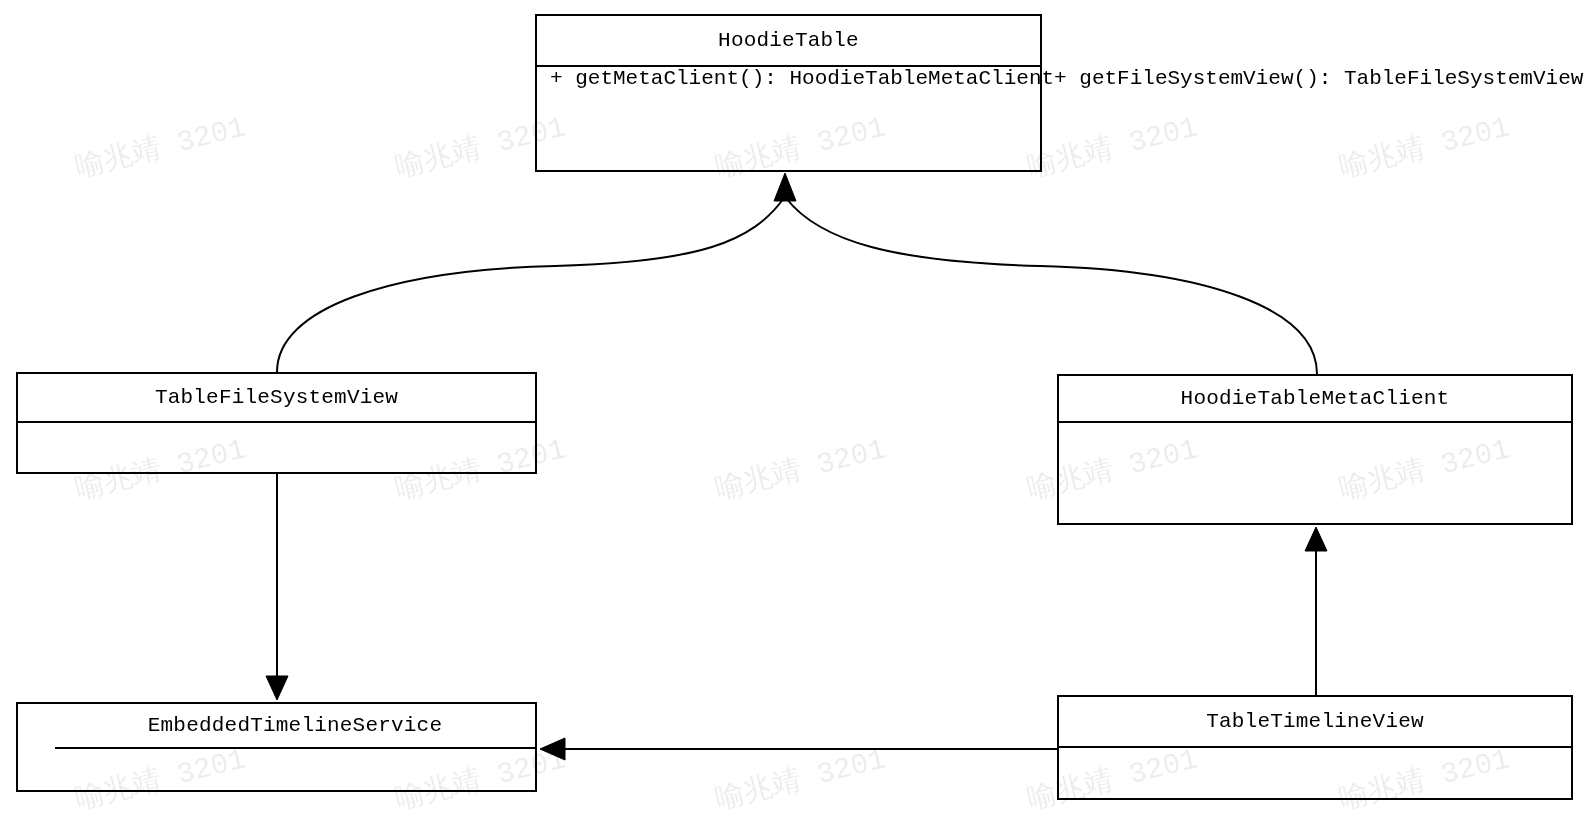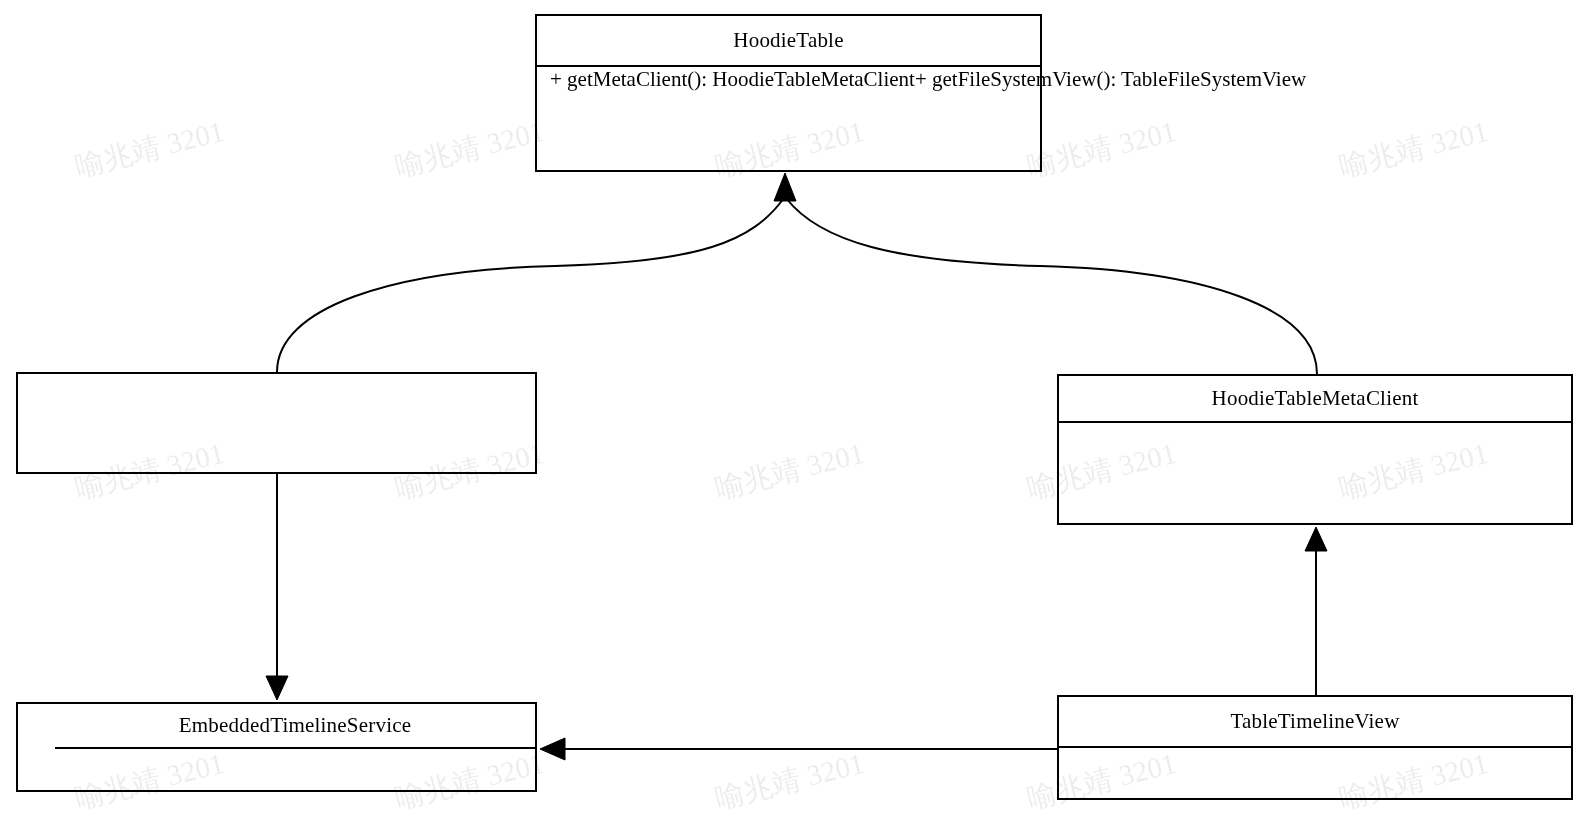--- a/index.html
+++ b/index.html
@@ -2,21 +2,21 @@
 <html><head>
 <meta charset="utf-8">
 <style>
   html,body{margin:0;padding:0;background:#ffffff;}
   #canvas{
     position:relative;
     width:1594px;
     height:818px;
     background:#ffffff;
     overflow:hidden;
-    font-family:Liberation Serif, serif;
+    font-family:Liberation Mono, monospace;
     color:#000;
   }
   
   .uml-box{
     position:absolute;
     box-sizing:border-box;
     border:2px solid #000;
     background:#fff;
     display:flex;
     flex-direction:column;
@@ -104,20 +104,21 @@
 
   <div class="uml-box" id="box-hoodie-table">
     <div class="uml-title">HoodieTable</div>
     <div class="uml-body">
       <div class="uml-method">+ getMetaClient(): HoodieTableMetaClient</div>
       <div class="uml-method">+ getFileSystemView(): TableFileSystemView</div>
     </div>
   </div>
 
   <div class="uml-box" id="box-tfsv">
+    <div class="uml-title">TableFileSystemView</div>
     <div class="uml-body"></div>
   </div>
 
   <div class="uml-box" id="box-htmc">
     <div class="uml-title">HoodieTableMetaClient</div>
     <div class="uml-body">
     </div>
   </div>
 
   <div class="uml-box" id="box-ets">

